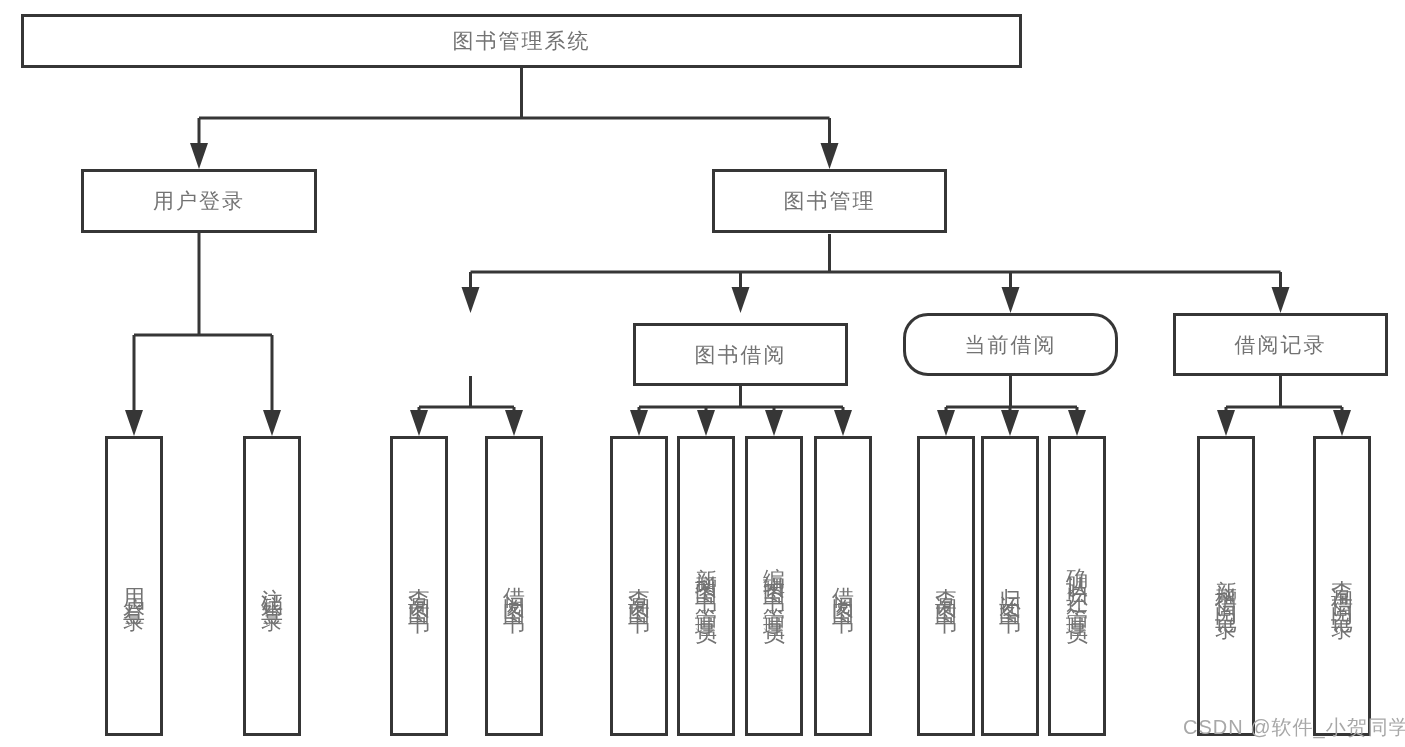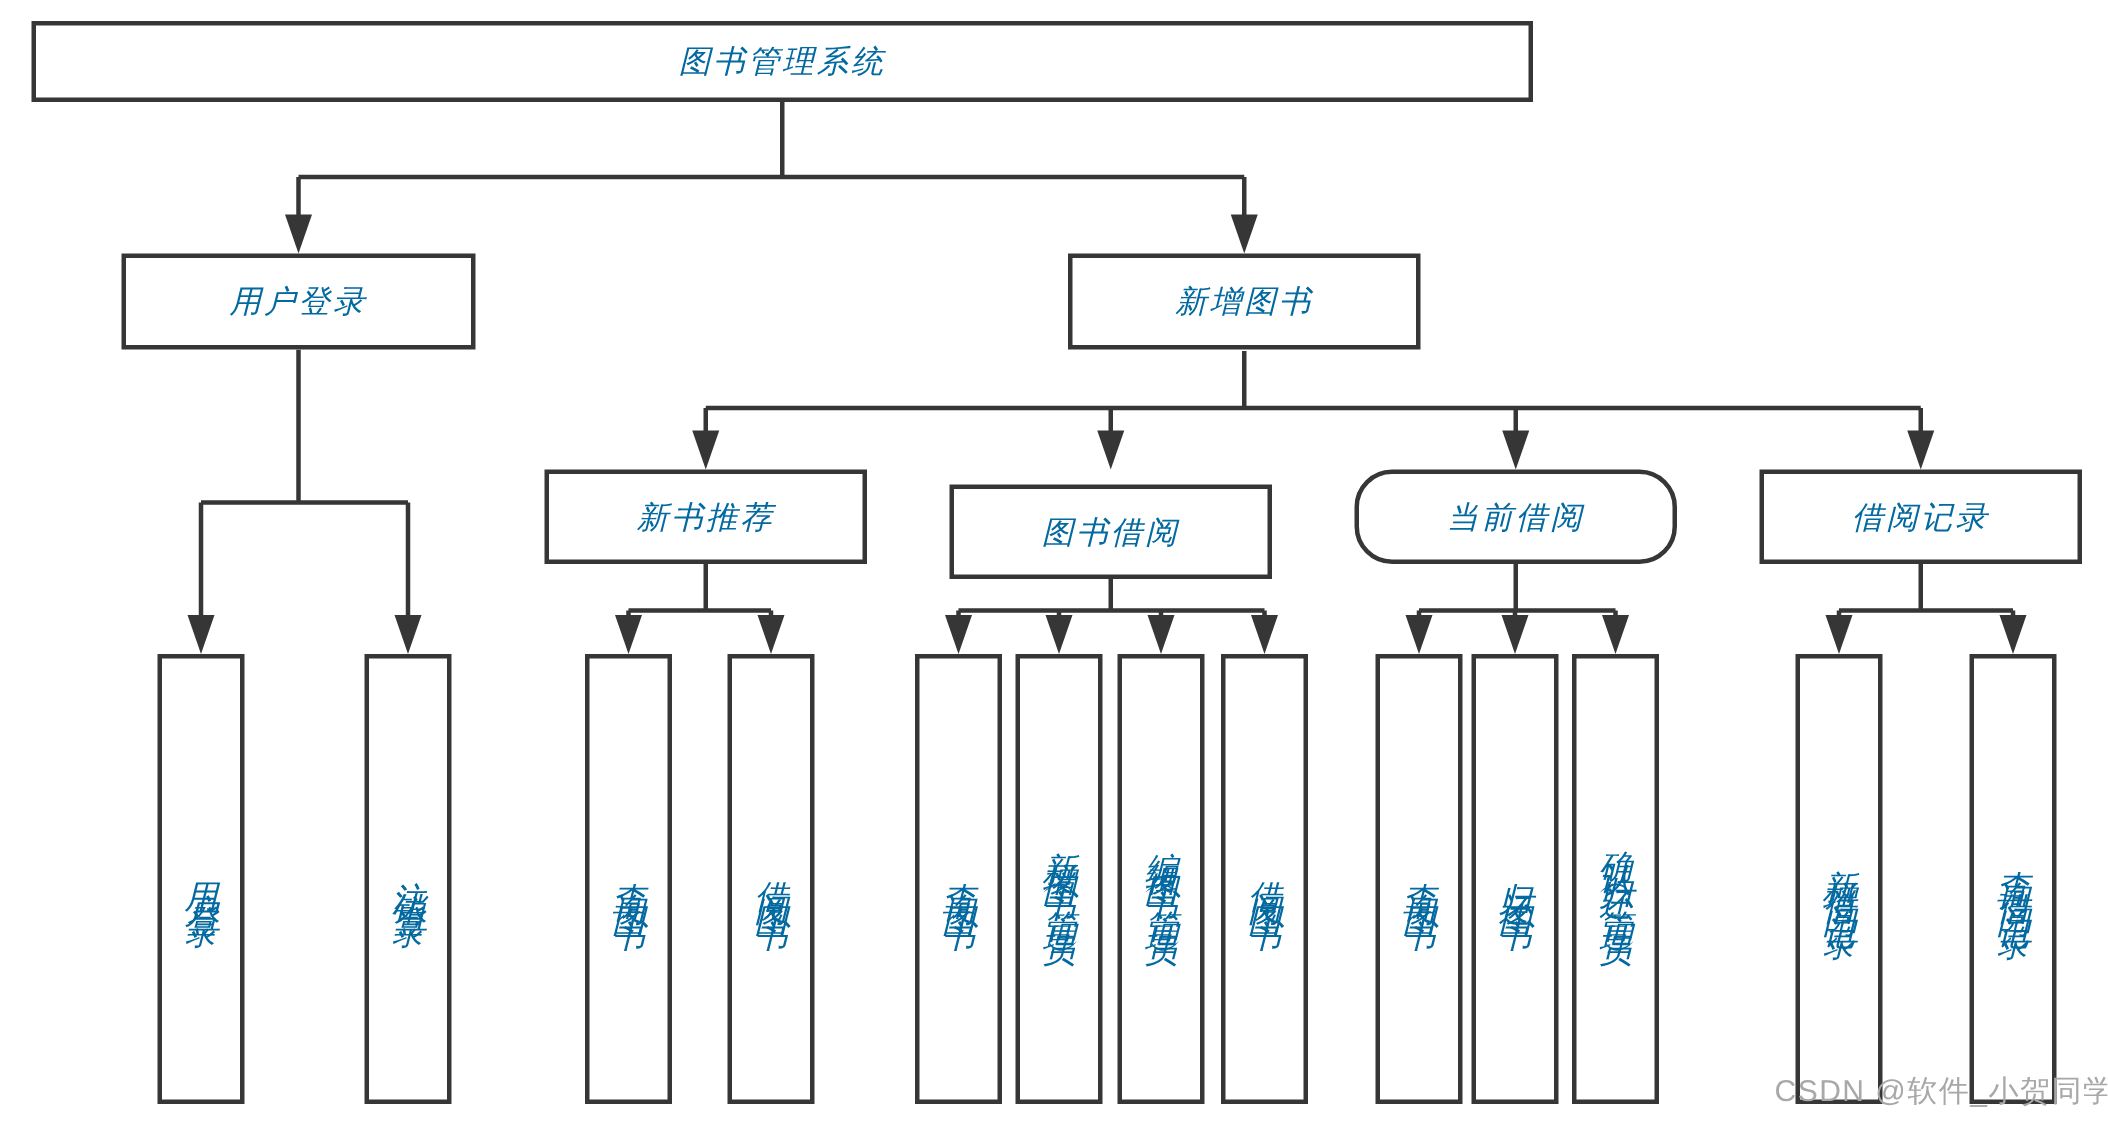--- a/index.html
+++ b/index.html
@@ -11,26 +11,25 @@
     overflow:hidden;
   }
   .box{
     position:absolute;
     box-sizing:border-box;
     border:3px solid #363636;
     background:#ffffff;
     display:flex;
     align-items:center;
     justify-content:center;
-    color:#0369a1;
+    color:#737373;
     font-size:21px;
     letter-spacing:2px;
     text-align:center;
     z-index:2;
-    font-style:italic;
   }
   .root{left:21px;top:14px;width:1001px;height:54px;}
   .lvl2{top:169px;height:64px;}
   .lvl3{top:313px;height:63px;width:215px;}
   .leaf{
     top:436px;height:300px;width:58px;
     font-size:22px;
     letter-spacing:0;
   }
   .vtext{
@@ -115,26 +114,23 @@
   </svg>
 
   <div class="box root">
     <span>图书管理系统</span>
   </div>
 
   <div class="box lvl2" style="left:81px;width:236px;">
     <span>用户登录</span>
   </div>
   <div class="box lvl2" style="left:712px;width:235px;">
-    <span>新增图书</span>
+    <span>图书管理</span>
   </div>
 
-  <div class="box lvl3" style="left:363px;">
-    <span>新书推荐</span>
-  </div>
   <div class="box lvl3" style="left:633px;margin-top:10px;">
     <span>图书借阅</span>
   </div>
   <div class="box lvl3" style="left:903px;border-radius:25px;">
     <span>当前借阅</span>
   </div>
   <div class="box lvl3" style="left:1173px;">
     <span>借阅记录</span>
   </div>
 

